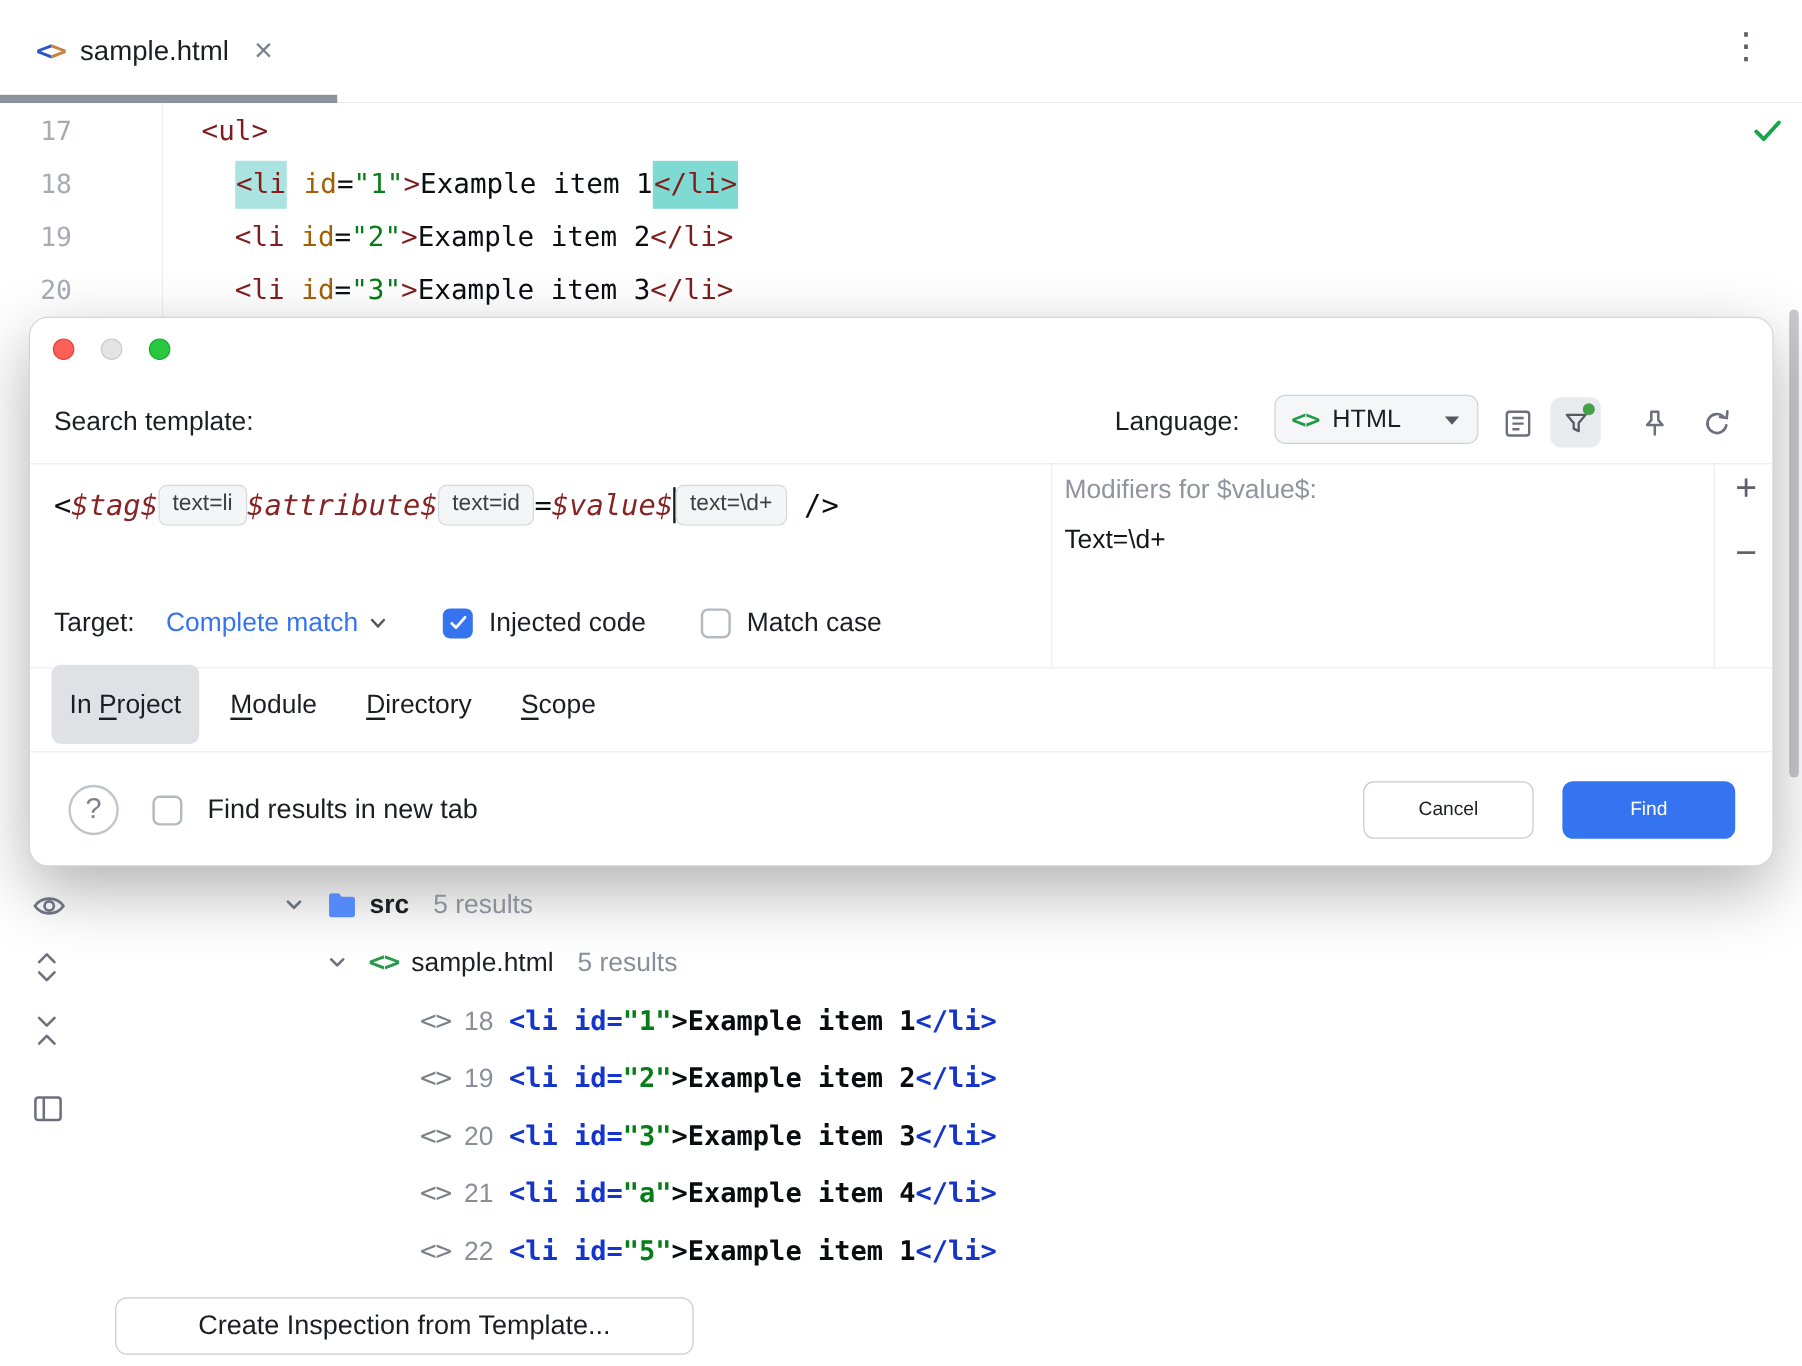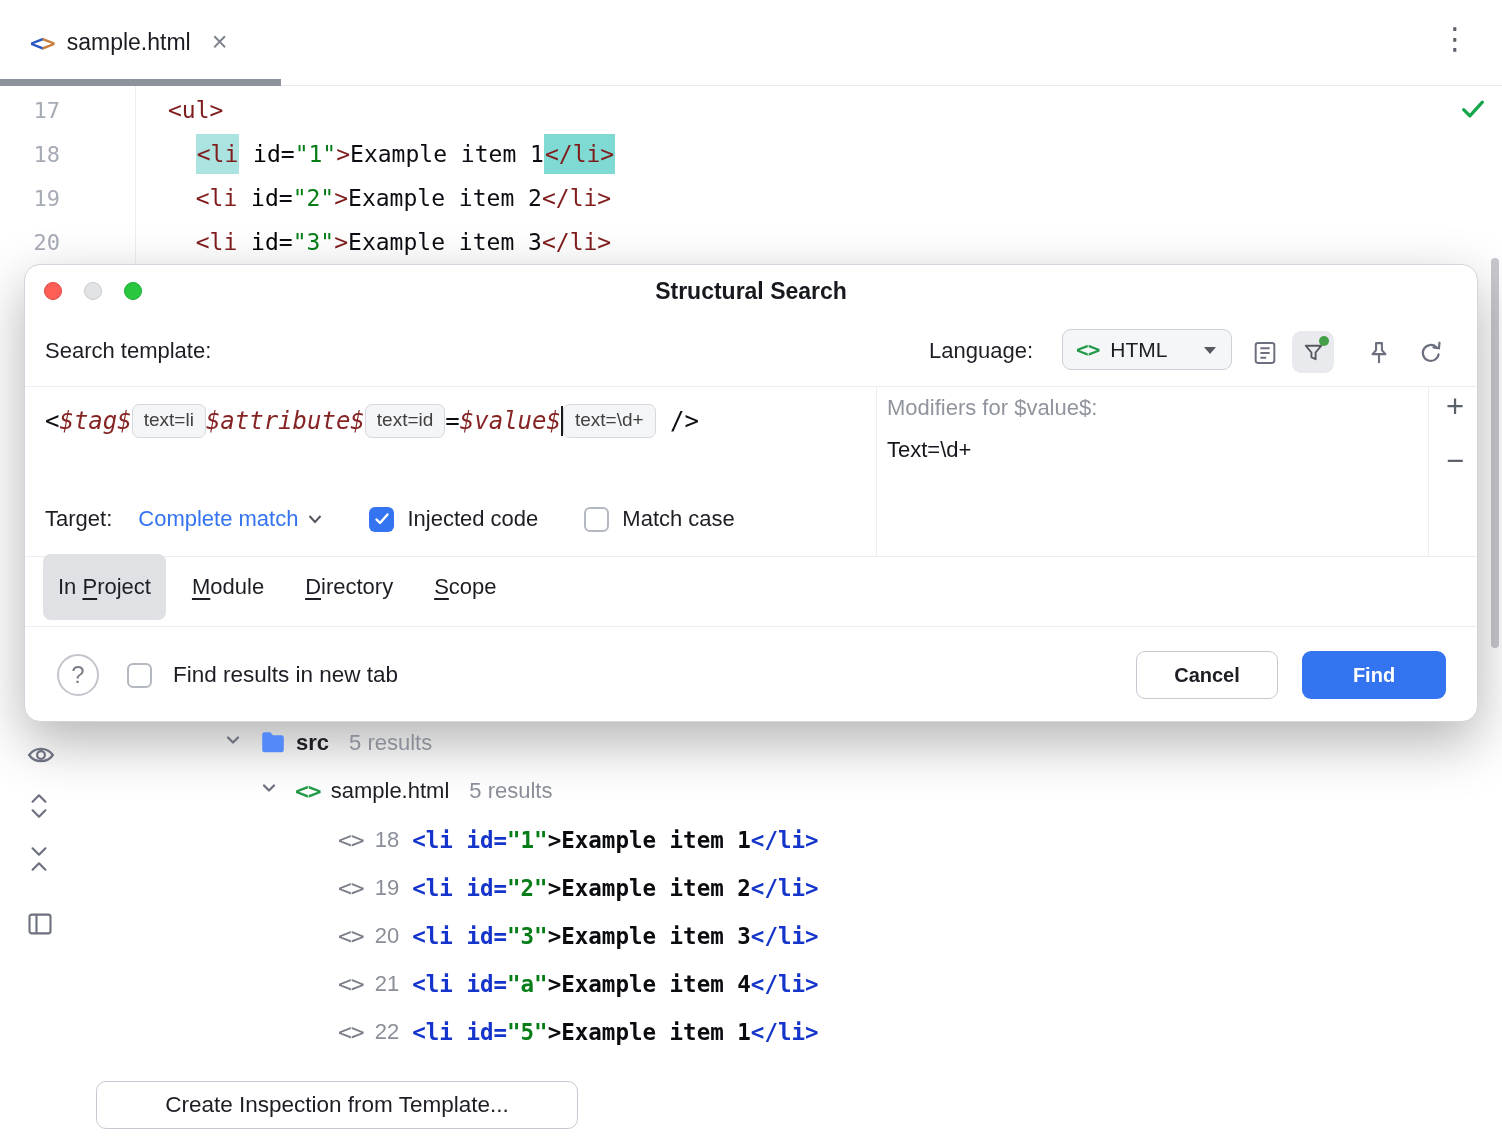--- a/index.html
+++ b/index.html
@@ -20,21 +20,21 @@
   .editor { position:absolute; left:0; top:86px; width:1502px; height:178px; background:#fff; }
   .gutter-sep { position:absolute; left:135px; top:0; width:1px; height:178px; background:#edeff2; }
   .eline { position:absolute; left:0; width:100%; height:44px; display:flex; align-items:center; }
   .e0{top:2px} .e1{top:46px} .e2{top:90px} .e3{top:134px}
   .lnum { position:absolute; left:0; width:60px; text-align:right; color:#a6abb5; font-size:22px; font-family:"DejaVu Sans Mono",monospace; }
   .lcode { position:absolute; left:168px; font-size:23px; font-family:"DejaVu Sans Mono",monospace; white-space:pre; }
   .check-ok { position:absolute; left:1458px; top:8px; }
   .vscroll { position:absolute; right:3px; top:258px; width:8px; height:390px; background:#c7c9ce; border-radius:4px; }
 
   
-  .tk-tag{color:#7f1d1d} .tk-attr{color:#000000} .tk-val{color:#067D17}
+  .tk-tag{color:#7f1d1d} .tk-attr{color:#a16207} .tk-val{color:#067D17}
   .tk-plain{color:#0b0d12} .tk-text{color:#0b0d12}
   .tk-hl1{background:#abe3e0; padding:7px 1px;}
   .tk-hl2{background:#7fdad3; padding:7px 1px;}
   .tk-var{color:#862424; font-style:italic;}
   .tk-chip{ display:inline-block; background:#f4f5f7; border:1px solid #d5d8de; border-radius:7px;
             padding:4px 11px 6px; font-family:"Liberation Sans",sans-serif; font-style:normal;
             font-size:19px; color:#404040; margin:0 0; }
   .tk-caret{ display:inline-block; width:2px; height:30px; background:#17181b; }
   .tk-rtag{color:#1434CB} .tk-rattr{color:#1434CB} .tk-rval{color:#067D17}
   .tk-rplain{color:#0a0c10} .tk-rtext{color:#0a0c10}
@@ -87,28 +87,28 @@
   .scope-row { position:absolute; left:18px; top:300px; height:44px; display:flex; align-items:center; font-size:22px; }
   .scope-item { padding:20px 15px; border-radius:8px; }
   .scope-item.sel { background:#dfe1e5; }
   .scope-item + .scope-item { margin-left:11px; }
   .mn { text-decoration:underline; text-underline-offset:4px; }
 
   .help-circle { position:absolute; left:32px; top:389px; width:42px; height:42px; border:2px solid #c2c5cc;
                  border-radius:50%; color:#7b8089; font-size:24px; display:flex; align-items:center; justify-content:center; }
   .foot-cb { position:absolute; left:102px; top:398px; }
   .foot-label { position:absolute; left:148px; top:397px; font-size:22.5px; }
-  .btn { display:flex; align-items:center; justify-content:center; border-radius:9px; font-size:20px;font-weight:bold; }
+  .btn { display:flex; align-items:center; justify-content:center; border-radius:9px; font-size:16px; }
   .btn-cancel { position:absolute; left:1111px; top:386px; width:142px; height:48px; background:#fff; border:1px solid #c6cad2; color:#1c1e24; }
   .btn-find { position:absolute; left:1277px; top:386px; width:144px; height:48px; background:#3574F0; color:#fff; border:none; }
 
   
   .strip-icon { position:absolute; left:26px; }
   .si1{top:740px} .si2{top:791px} .si3{top:844px} .si4{top:910px}
-  .trow { position:absolute; left:0; width:1460px; height:48px; display:flex; font-size:22px; }
+  .trow { position:absolute; left:12px; width:1460px; height:48px; display:flex; align-items:center; font-size:22px; }
   .row-src{top:730px} .row-file{top:778px}
   .r0{top:827px} .r1{top:875px} .r2{top:923px} .r3{top:971px} .r4{top:1019px}
   .tname { font-weight:700; }
   .tcount { color:#8a8e98; }
   .tree-brackets { font-family:"DejaVu Sans Mono",monospace; font-weight:bold; font-size:23px; letter-spacing:-1px; }
   .file-brackets { color:#249a48; }
   .res-brackets { color:#7b8089; font-weight:normal; }
   .rnum { color:#8a8e98; font-size:22px; }
   .rcode { font-family:"DejaVu Sans Mono",monospace; font-weight:700; font-size:22.5px; white-space:pre; }
   .create-btn { position:absolute; left:96px; top:1081px; width:482px; height:48px; background:#fff;
@@ -152,21 +152,20 @@
         <path d="M4.5 12.5 L9.5 17.5 L19.5 6.5" stroke="#15A54A" stroke-width="2.6" fill="none" stroke-linecap="round" stroke-linejoin="round"></path>
       </svg>
   </div>
 
   <div class="vscroll"></div>
 
   <div class="dlg">
     <span class="light red"></span>
     <span class="light mid"></span>
     <span class="light grn"></span>
-    <div class="dlg-title">Structural Search</div>
 
     <div class="lbl-search">Search template:</div>
     <div class="lang-label">Language:</div>
     <div class="lang-dd">
       <span class="dd-brackets">&lt;&gt;</span>
       <span>HTML</span>
       <svg width="16" height="12" viewBox="0 0 16 12" style="margin-left:auto">
           <path d="M2 3 L8 10 L14 3 Z" fill="#55585f"></path>
         </svg>
     </div>

